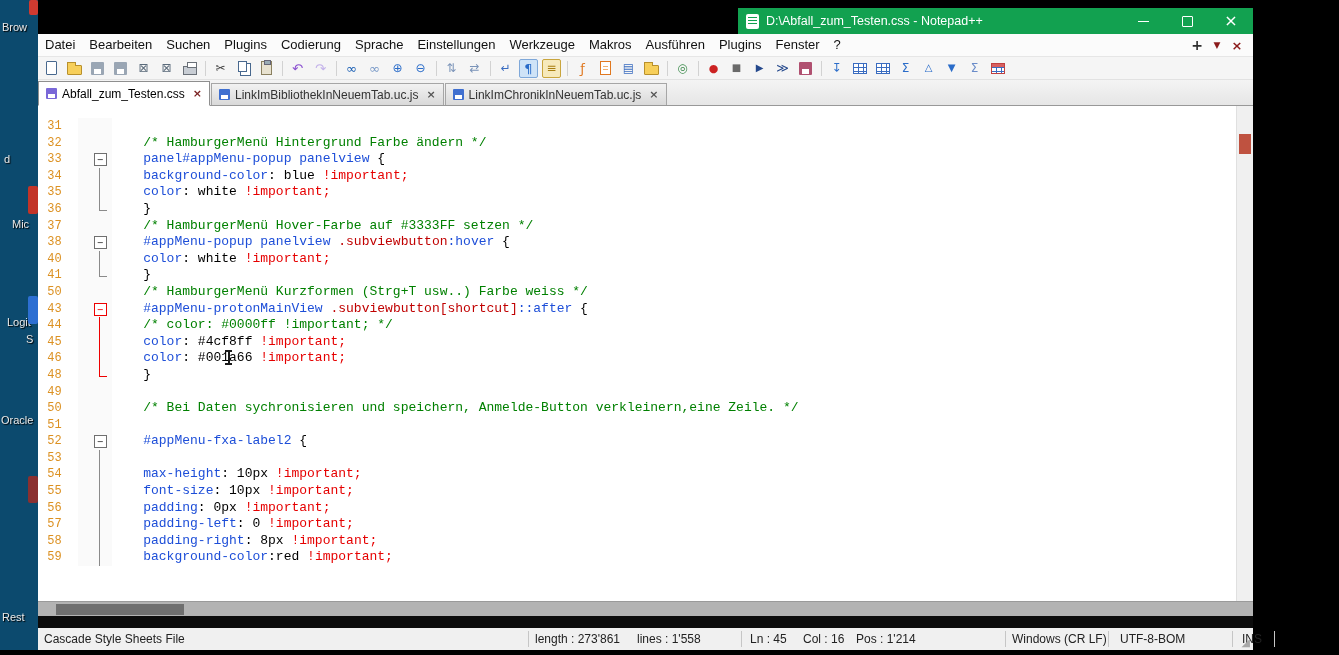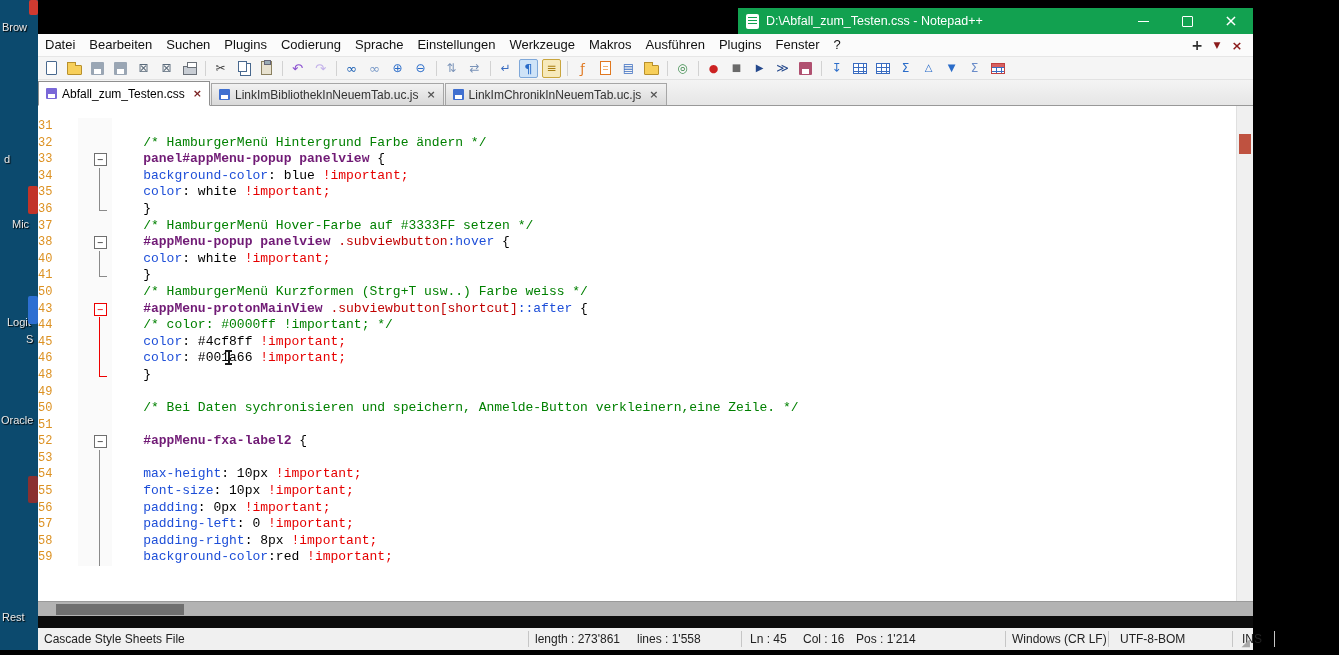--- a/index.html
+++ b/index.html
@@ -65,35 +65,35 @@
        border:1px solid #a6a6a6;border-bottom:none;margin-right:1px;font-size:12px;color:#333;cursor:default;flex:none}
   .tab.active{height:25px;background:#fff;color:#000;border-color:#8f8f8f;margin-bottom:-1px;border-bottom:1px solid #fff}
   .tabicon{width:11px;height:11px;border-radius:1px;position:relative;flex:none}
   .tabicon::after{content:"";position:absolute;left:2px;right:2px;bottom:1px;height:4px;background:#fff}
   .tabclose{font-family:"DejaVu Sans",sans-serif;font-size:11px;font-weight:bold;color:#7a2020;margin-left:3px}
   .tab:not(.active) .tabclose{color:#555}
 
   
   .editor{position:relative;height:495px;background:#fff;overflow:hidden;padding-top:12px}
   .eline{display:flex;height:16.6px}
-  .lnum{width:40px;text-align:left;padding-right:7px;color:#dc9122;font:12px/16.6px "Liberation Mono",monospace;flex:none}
+  .lnum{width:40px;text-align:center;padding-right:7px;color:#dc9122;font:12px/16.6px "Liberation Mono",monospace;flex:none}
   .lmark{width:10px;position:relative;background:#fafafa;flex:none}
   .chg{position:absolute;left:2px;top:0;bottom:0;width:4px;background:#1ec41e}
   .lfold{width:24px;position:relative;background:#fafafa;flex:none}
   .fbox{width:13px;height:13px;margin:2px auto 0;border:1px solid #6f6f6f;background:#fff;color:#333;
         font:10px/11px "DejaVu Sans Mono",monospace;text-align:center}
   .fbox.red{border-color:#ee0000;color:#ee0000}
   .fvline,.fend{position:absolute;left:0;top:0;right:0;bottom:0}
   .fvline::before{content:"";position:absolute;left:11px;top:0;bottom:0;width:1px;background:#8a8a8a}
   .fvline.red::before{background:#ee0000}
   .fend::before{content:"";position:absolute;left:11px;top:0;height:9px;width:1px;background:#8a8a8a}
   .fend::after{content:"";position:absolute;left:11px;top:9px;width:8px;height:1px;background:#8a8a8a}
   .fend.red::before,.fend.red::after{background:#ee0000}
   .ltext{white-space:pre;font:13px/16.6px "Liberation Mono",monospace;color:#000}
-  .c-cm{color:#008000}.c-id{color:#701a75;font-weight:bold}.c-cl{color:#c00000}.c-ps{color:#1d4ed8}
+  .c-cm{color:#008000}.c-id{color:#1d4ed8;font-weight:normal}.c-cl{color:#c00000}.c-ps{color:#1d4ed8}
   .c-pr{color:#1d4ed8}.c-vl{color:#000}.c-im{color:#e60000}.c-df{color:#000}
   .caret{position:absolute;left:191px;top:245px;width:1px;height:14px;background:#000}
   .ibeam{position:absolute;left:186px;top:244px;width:9px;height:16px}
   .ibeam::before{content:"";position:absolute;left:4px;top:1px;height:14px;width:2px;background:#1a1a1a}
   .ibeam::after{content:"";position:absolute;left:1px;top:0;width:7px;height:2px;background:#1a1a1a;box-shadow:0 13px 0 #1a1a1a}
   .vscroll{position:absolute;top:0;right:0;bottom:0;width:17px;background:#f0f0f0;border-left:1px solid #e0e0e0}
   .vthumb{position:absolute;left:2px;right:2px;top:28px;height:20px;background:#bf5240}
 
   .hscroll{height:15px;background:#b3b3b3;position:relative;border-top:1px solid #9a9a9a}
   .hthumb{position:absolute;left:18px;top:2px;width:128px;height:11px;background:#6f6f6f}

